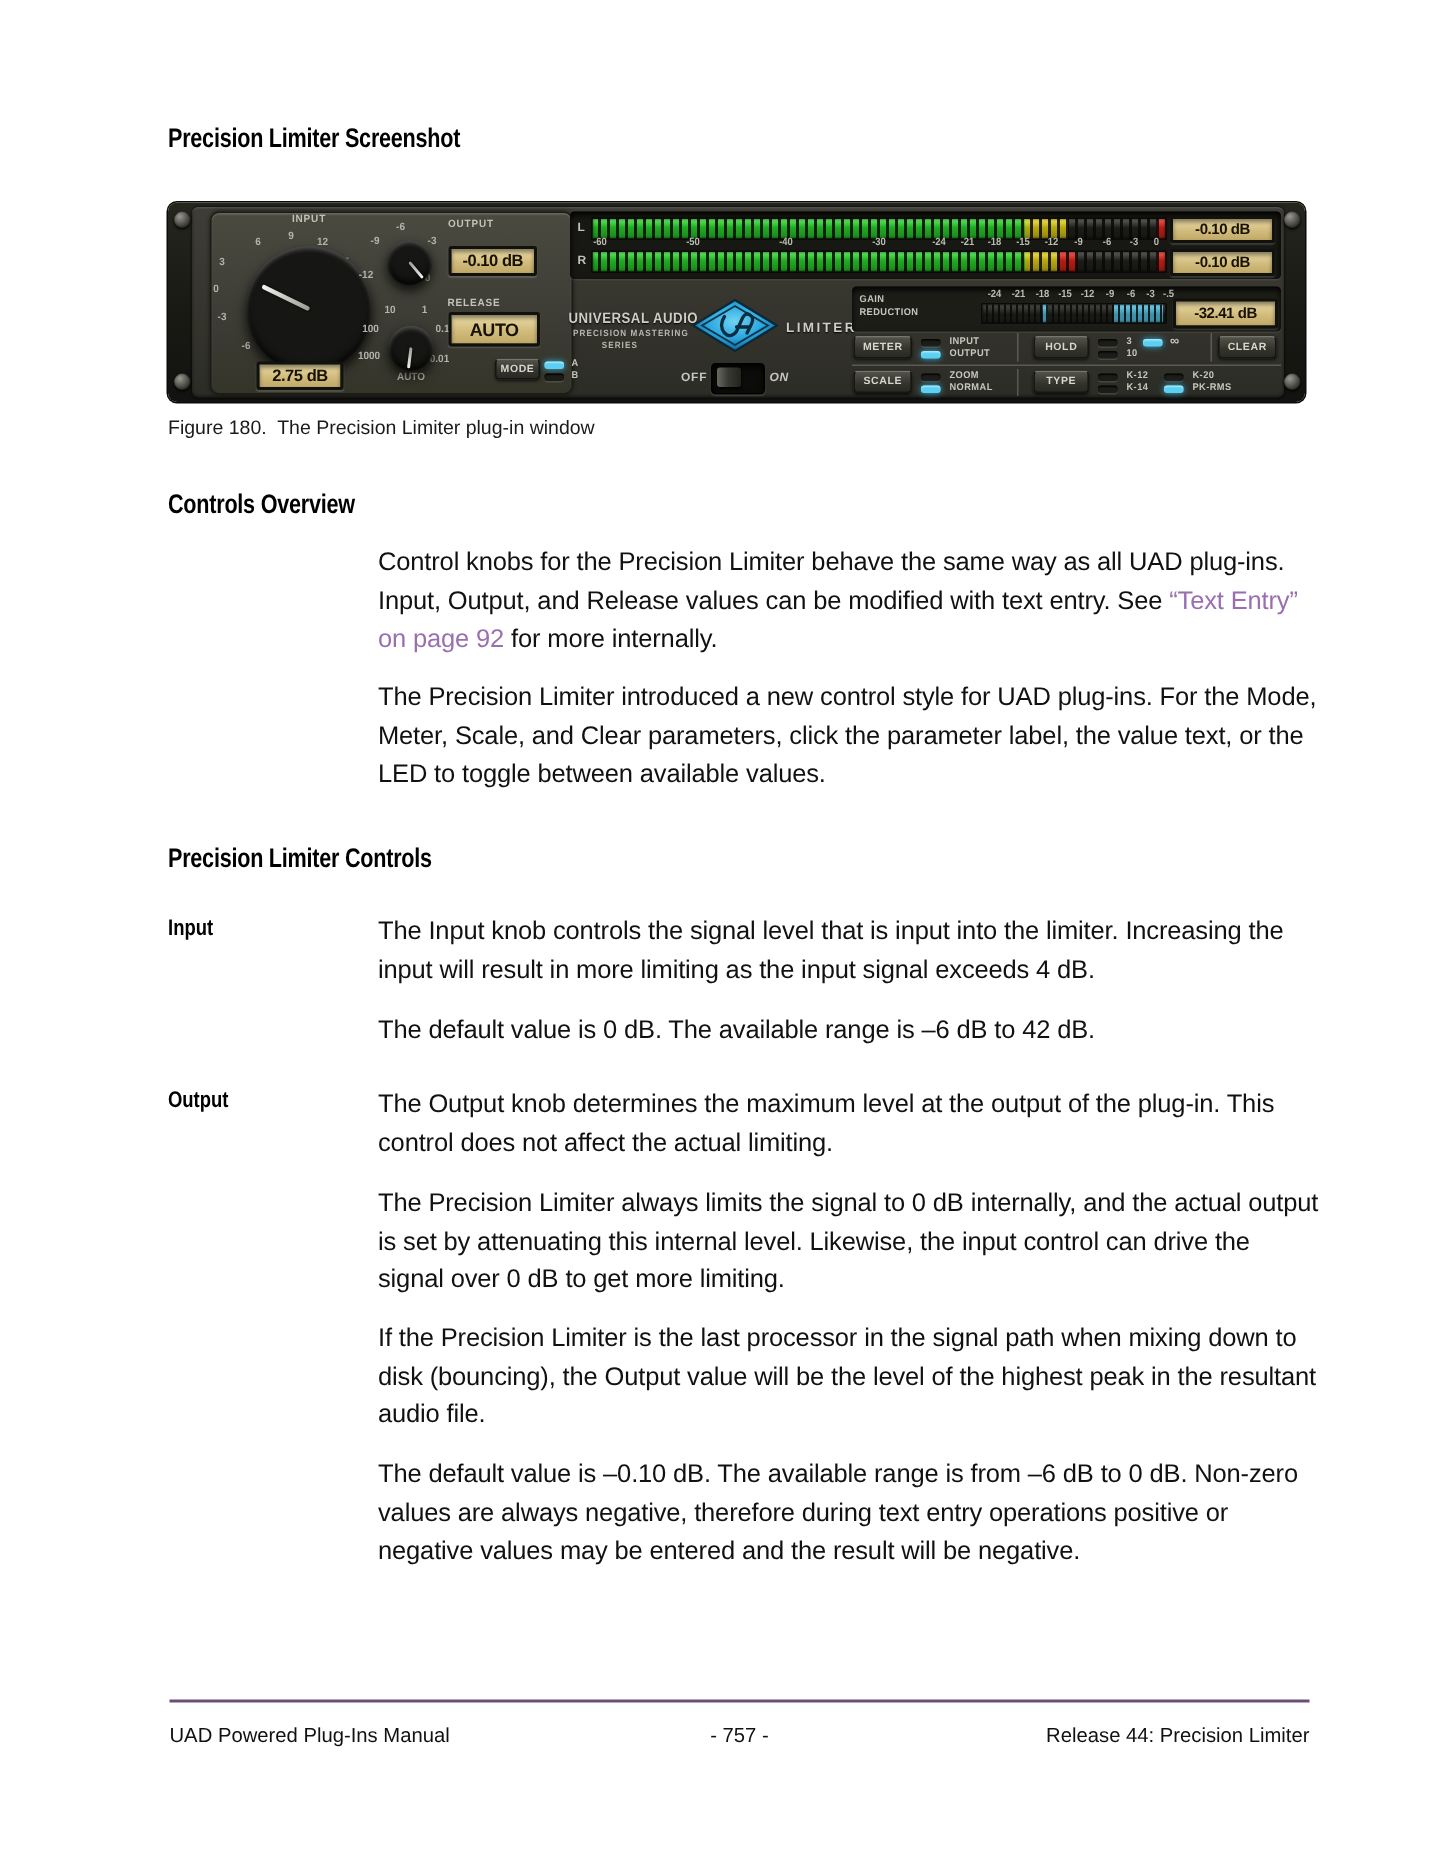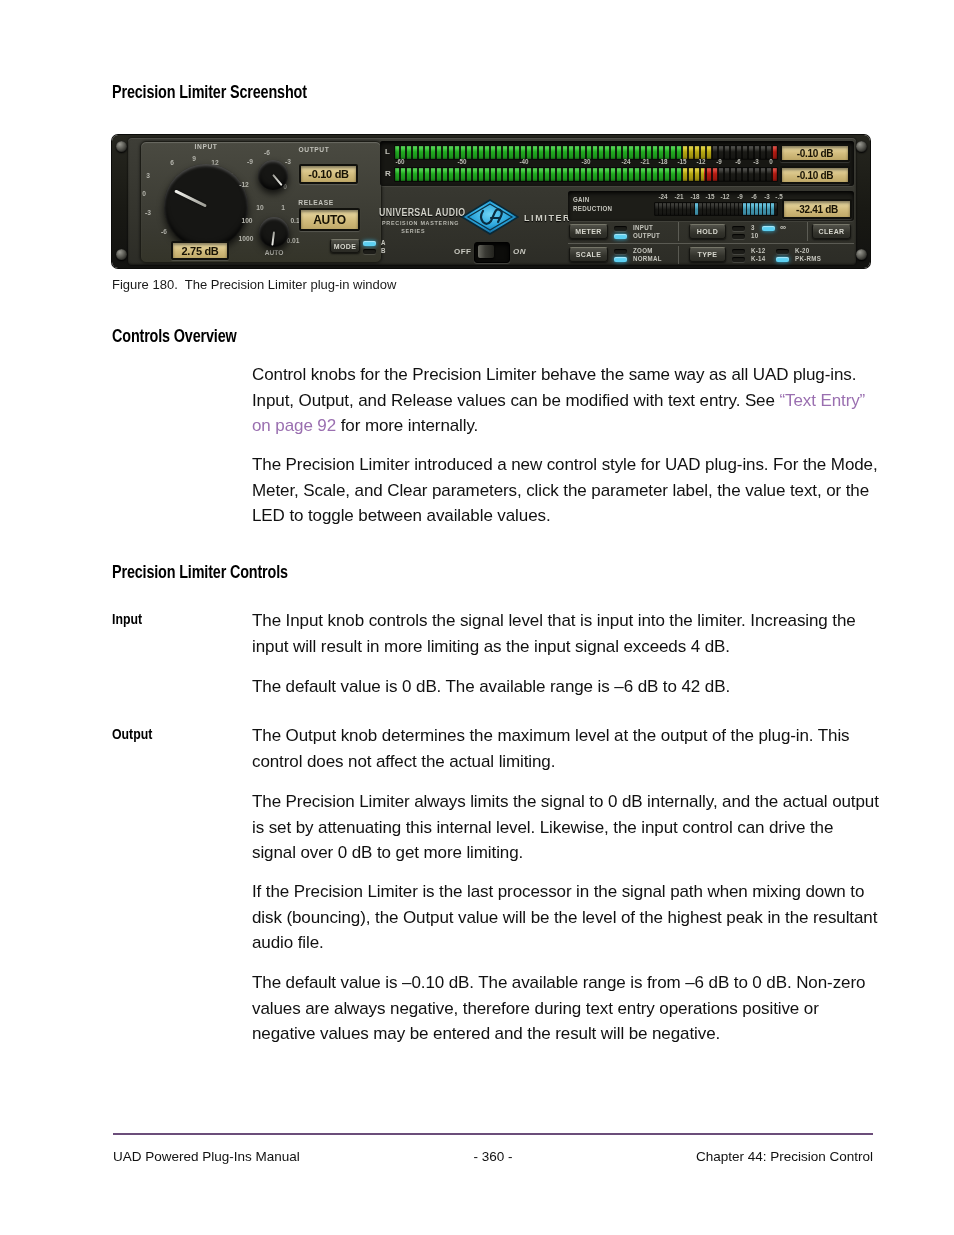--- a/index.html
+++ b/index.html
@@ -258,15 +258,15 @@
 
 <div class="sidelabel" style="top:725px;">Output</div>
 <p class="body-p" style="top:723px;">The Output knob determines the maximum level at the output of the plug-in. This control does not affect the actual limiting.</p>
 <p class="body-p" style="top:789px;">The Precision Limiter always limits the signal to 0 dB internally, and the actual output is set by attenuating this internal level. Likewise, the input control can drive the signal over 0 dB to get more limiting.</p>
 <p class="body-p" style="top:879px;">If the Precision Limiter is the last processor in the signal path when mixing down to disk (bouncing), the Output value will be the level of the highest peak in the resultant audio file.</p>
 <p class="body-p" style="top:970px;">The default value is –0.10 dB. The available range is from –6 dB to 0 dB. Non-zero values are always negative, therefore during text entry operations positive or negative values may be entered and the result will be negative.</p>
 
 <div class="footrule"></div>
 <div class="footer">
   <span class="fl">UAD Powered Plug-Ins Manual</span>
-  <span class="fc">- 360 -</span>
-  <span class="fr">Chapter 44: Precision Control</span>
+  <span class="fc">- 757 -</span>
+  <span class="fr">Release 44: Precision Limiter</span>
 </div>
 
 </body></html>

